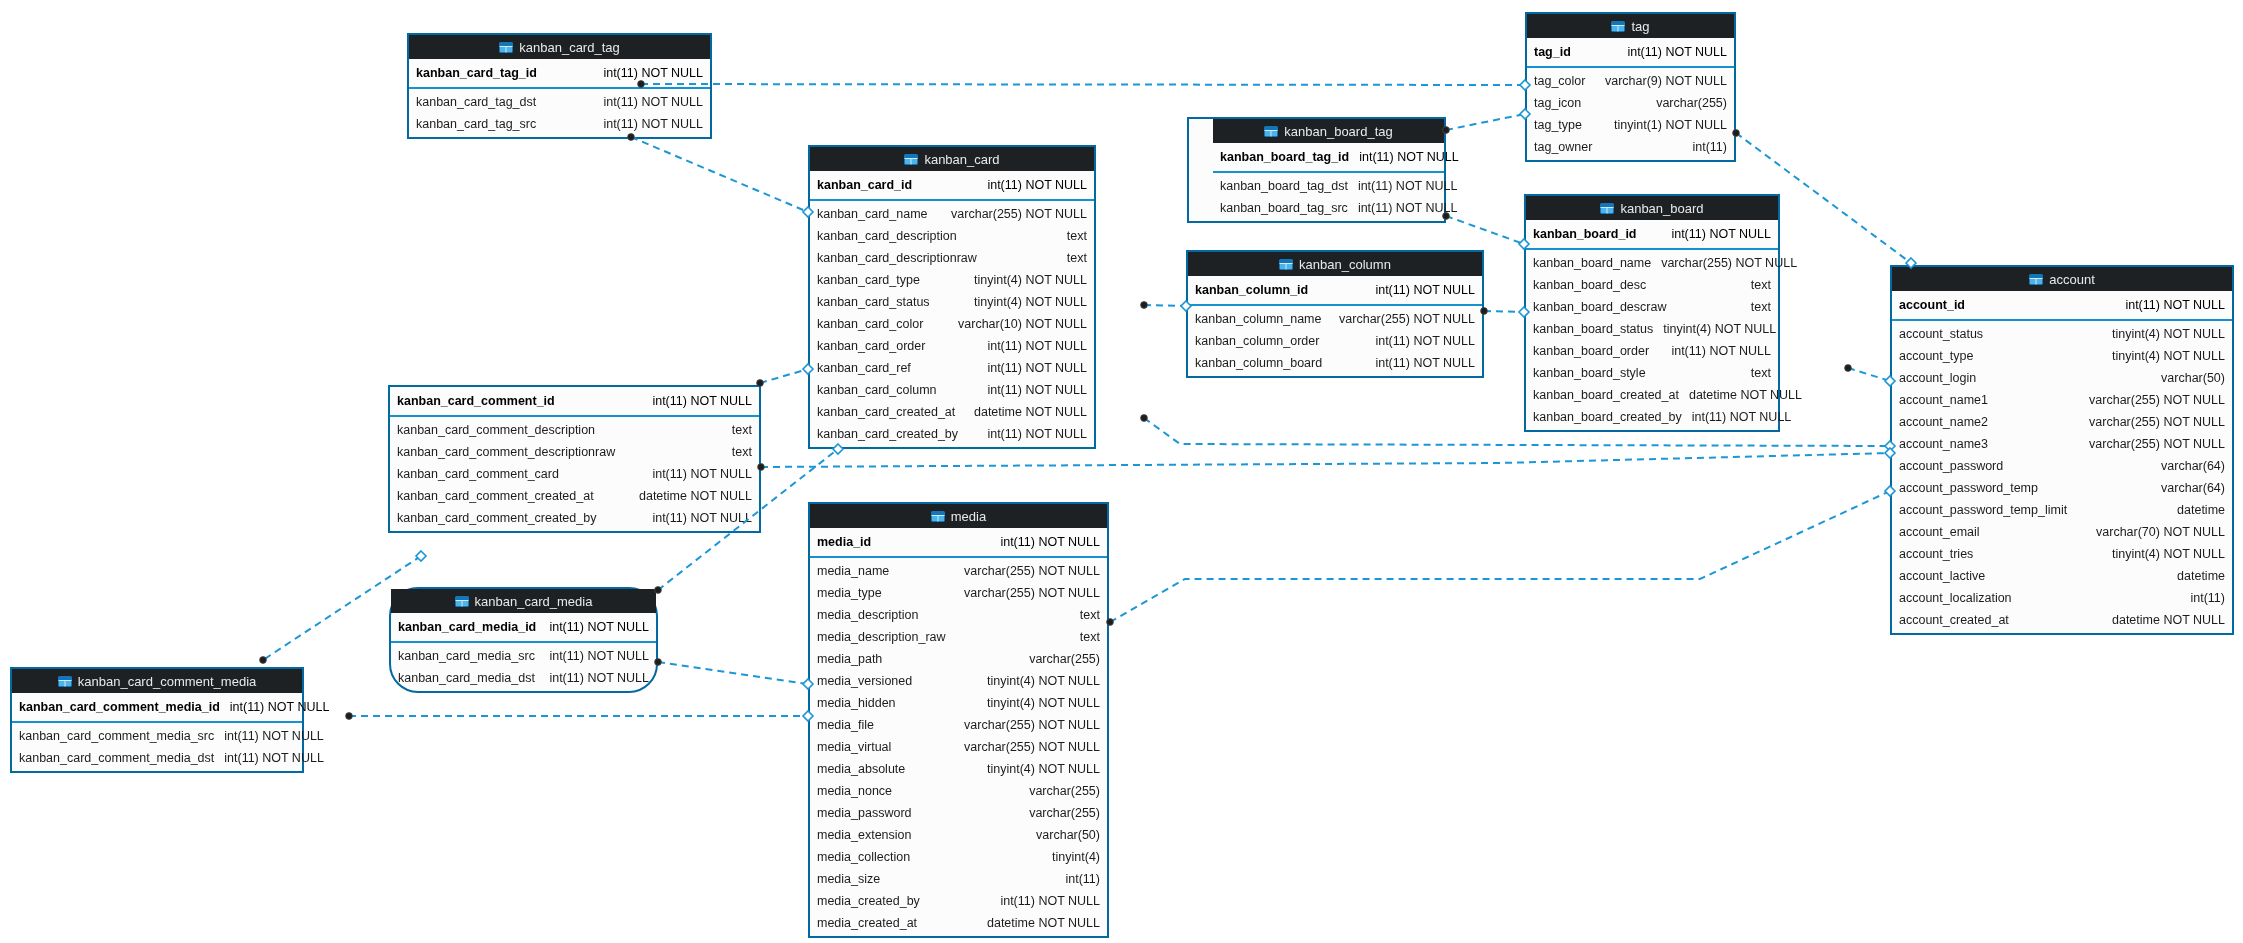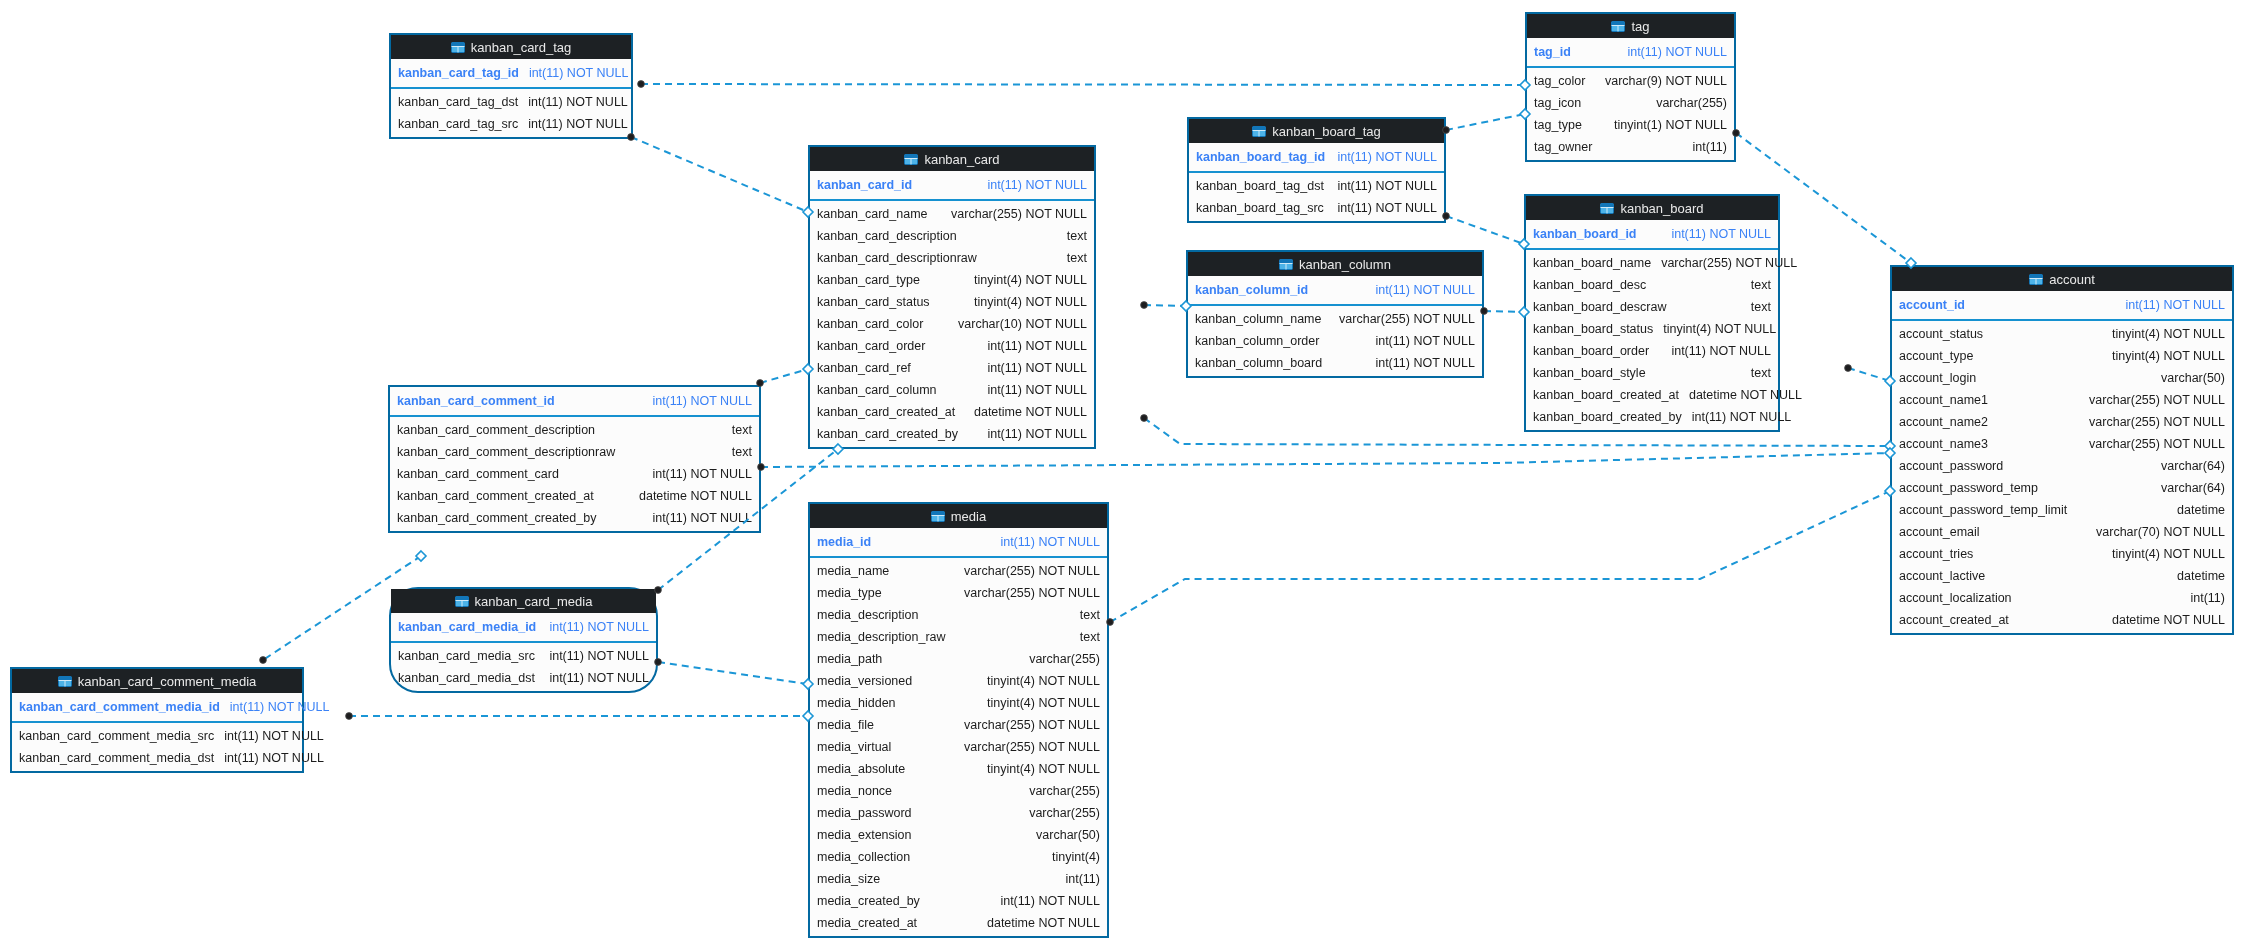--- a/index.html
+++ b/index.html
@@ -11,42 +11,42 @@
     position:absolute;box-sizing:border-box;background:#fcfcfc;
     border:2px solid #0369a1;z-index:1;
   }
   .hd{
     height:24px;background:#1d2124;color:#e9e9e9;display:flex;align-items:center;
     justify-content:center;gap:6px;font-size:13px;white-space:nowrap;
   }
   .hd .icon{display:flex;align-items:center;}
   .pkrow{
     padding:2px 7px;border-bottom:2px solid #1691d0;line-height:24px;
-    display:flex;justify-content:space-between;gap:10px;font-size:12.5px;color:#3b82f6;
+    display:flex;justify-content:space-between;gap:10px;font-size:12.5px;color:#000000;
   }
   .pkrow .col-name{font-weight:bold;white-space:nowrap;}
   .cols{padding:2px 0;}
   .col-row{
     padding:0 7px;line-height:22px;display:flex;justify-content:space-between;
     gap:10px;font-size:12.5px;color:#1c1c1c;
   }
   .col-name{white-space:nowrap;}
   .col-type{white-space:nowrap;text-align:right;}
   #connector-layer{
     position:absolute;left:0;top:0;z-index:5;pointer-events:none;
   }
   #connector-layer polyline{fill:none;stroke:#1b96d6;stroke-width:2;stroke-dasharray:7 5;}
   #connector-layer circle{fill:#1d1d1f;stroke:#4a4a4a;stroke-width:0.8;}
   #connector-layer path.diamond{fill:#ffffff;stroke:#1b96d6;stroke-width:1.6;}
 </style>
 </head>
 <body>
 
 <div id="canvas">
-    <div class="table" style="left: 389px; top: 33px; width: 244px;">
+    <div class="table" style="left: 407px; top: 33px; width: 305px;">
     <div class="hd">
       <span class="icon">
         <svg width="14" height="11" viewBox="0 0 14 11">
           <rect x="0.5" y="0.5" width="13" height="10" rx="1" fill="#4db3e8" stroke="#1276b8"></rect>
           <rect x="0.5" y="0.5" width="13" height="4" rx="1" fill="#1276b8"></rect>
           <line x1="0.5" y1="4.5" x2="13.5" y2="4.5" stroke="#cfeaf8" stroke-width="1"></line>
           <line x1="7" y1="4.5" x2="7" y2="10.5" stroke="#cfeaf8" stroke-width="1"></line>
         </svg>
       </span>
       <span class="title">kanban_card_tag</span>
@@ -94,21 +94,21 @@
         <div class="col-row">
     <span class="col-name">tag_type</span>
     <span class="col-type">tinyint(1) NOT NULL</span>
   </div>
         <div class="col-row">
     <span class="col-name">tag_owner</span>
     <span class="col-type">int(11)</span>
   </div>
       </div>
   </div>
-    <div class="table" style="left: 1187px; top: 117px; width: 259px;">
+    <div class="table" style="left: 1187px; top: 117px; width: 259px; padding-left: 24px;">
     <div class="hd">
       <span class="icon">
         <svg width="14" height="11" viewBox="0 0 14 11">
           <rect x="0.5" y="0.5" width="13" height="10" rx="1" fill="#4db3e8" stroke="#1276b8"></rect>
           <rect x="0.5" y="0.5" width="13" height="4" rx="1" fill="#1276b8"></rect>
           <line x1="0.5" y1="4.5" x2="13.5" y2="4.5" stroke="#cfeaf8" stroke-width="1"></line>
           <line x1="7" y1="4.5" x2="7" y2="10.5" stroke="#cfeaf8" stroke-width="1"></line>
         </svg>
       </span>
       <span class="title">kanban_board_tag</span>

